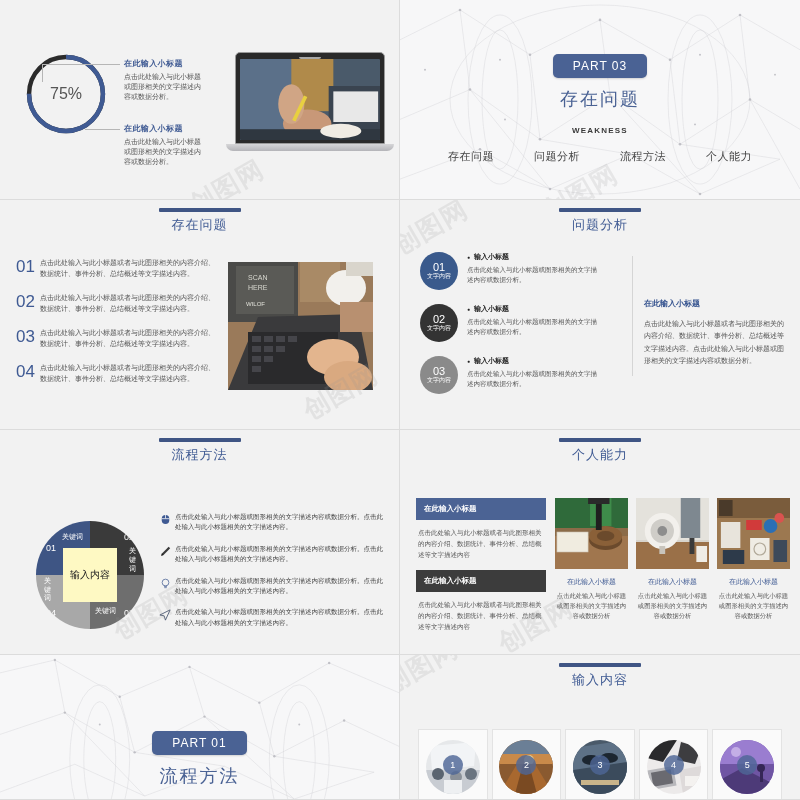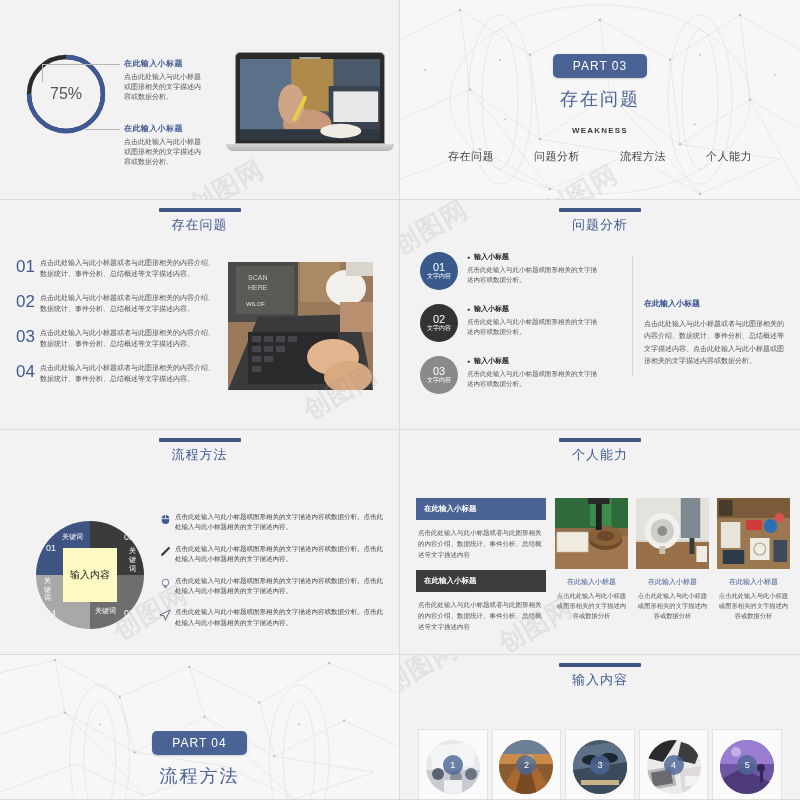--- a/index.html
+++ b/index.html
@@ -542,21 +542,21 @@
           <circle cx="135" cy="98" r="1.2"></circle>
             <circle cx="205" cy="62" r="1.2"></circle>
           <circle cx="275" cy="102" r="1.2"></circle>
             <circle cx="345" cy="66" r="1.2"></circle>
           <circle cx="100" cy="70" r="1"></circle>
             <circle cx="300" cy="70" r="1"></circle>
         </g>
       </svg>
     </div>
     <div style="position:absolute;left:0;top:0;width:100%;text-align:center;padding-top:76px;">
-      <div class="part-badge">PART 04</div>
+      <div class="part-badge">PART 01</div>
       <div class="part-cn">流程方法</div>
     </div>
   </div>
 
   <div class="slide col2">
     <div class="sec-head">
       <div class="sec-bar"></div>
       <div class="sec-title">输入内容</div>
     </div>
 

